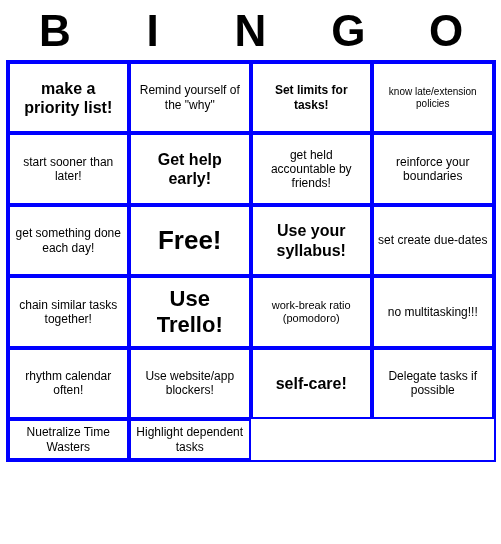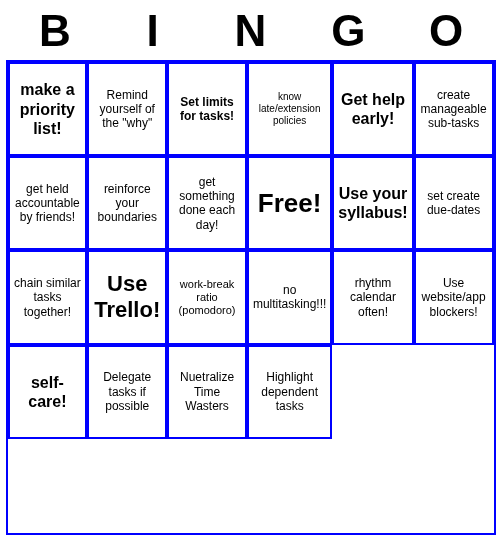--- a/index.html
+++ b/index.html
@@ -21,24 +21,24 @@
     }
     .bingo-letter {
       font-size: 44px;
       font-weight: bold;
       color: #000;
       width: 90px;
       text-align: center;
     }
     .bingo-grid {
       display: grid;
-      grid-template-columns: repeat(6, 1fr);
+      grid-template-columns: repeat(4, 1fr);
       grid-template-rows: repeat(5, 1fr);
       width: 490px;
-      height: 475px;
+      height: 402px;
       border: 2px solid #00f;
     }
     .bingo-cell {
       border: 2px solid #00f;
       display: flex;
       align-items: center;
       justify-content: center;
       text-align: center;
       padding: 4px;
       font-size: 12px;
@@ -55,22 +55,22 @@
   <span class="bingo-letter">N</span>
   <span class="bingo-letter">G</span>
   <span class="bingo-letter">O</span>
 </div>
 
 <div class="bingo-grid">
 <div class="bingo-cell" style="font-size: 16px; font-weight: bold;">make a priority list!</div>
     <div class="bingo-cell" style="font-size: 12px;">Remind yourself of the "why"</div>
     <div class="bingo-cell" style="font-size: 12px; font-weight: bold;">Set limits for tasks!</div>
     <div class="bingo-cell" style="font-size: 10px;">know late/extension policies</div>
+    <div class="bingo-cell" style="font-size: 12px;">start sooner than later!</div>
     <div class="bingo-cell" style="font-size: 16px; font-weight: bold;">Get help early!</div>
-    <div class="bingo-cell" style="font-size: 12px;">create manageable sub-tasks</div>
     <div class="bingo-cell" style="font-size: 12px;">get held accountable by friends!</div>
     <div class="bingo-cell" style="font-size: 12px;">reinforce your boundaries</div>
     <div class="bingo-cell" style="font-size: 12px;">get something done each day!</div>
     <div class="bingo-cell" style="font-size: 26px; font-weight: bold;">Free!</div>
     <div class="bingo-cell" style="font-size: 16px; font-weight: bold;">Use your syllabus!</div>
     <div class="bingo-cell" style="font-size: 12px;">set create due-dates</div>
     <div class="bingo-cell" style="font-size: 12px;">chain similar tasks together!</div>
     <div class="bingo-cell" style="font-size: 22px; font-weight: bold;">Use Trello!</div>
     <div class="bingo-cell" style="font-size: 11px;">work-break ratio (pomodoro)</div>
     <div class="bingo-cell" style="font-size: 12px;">no multitasking!!!</div>

